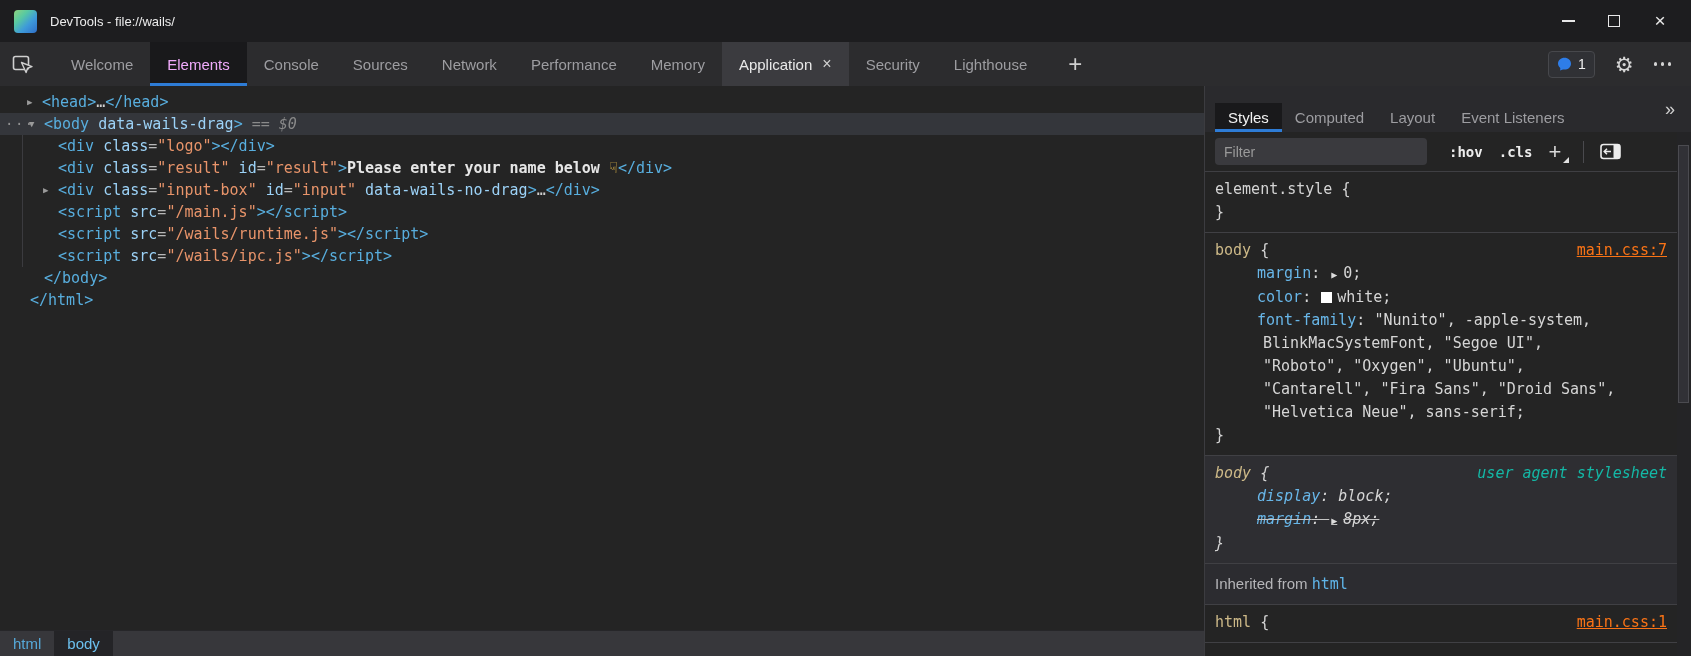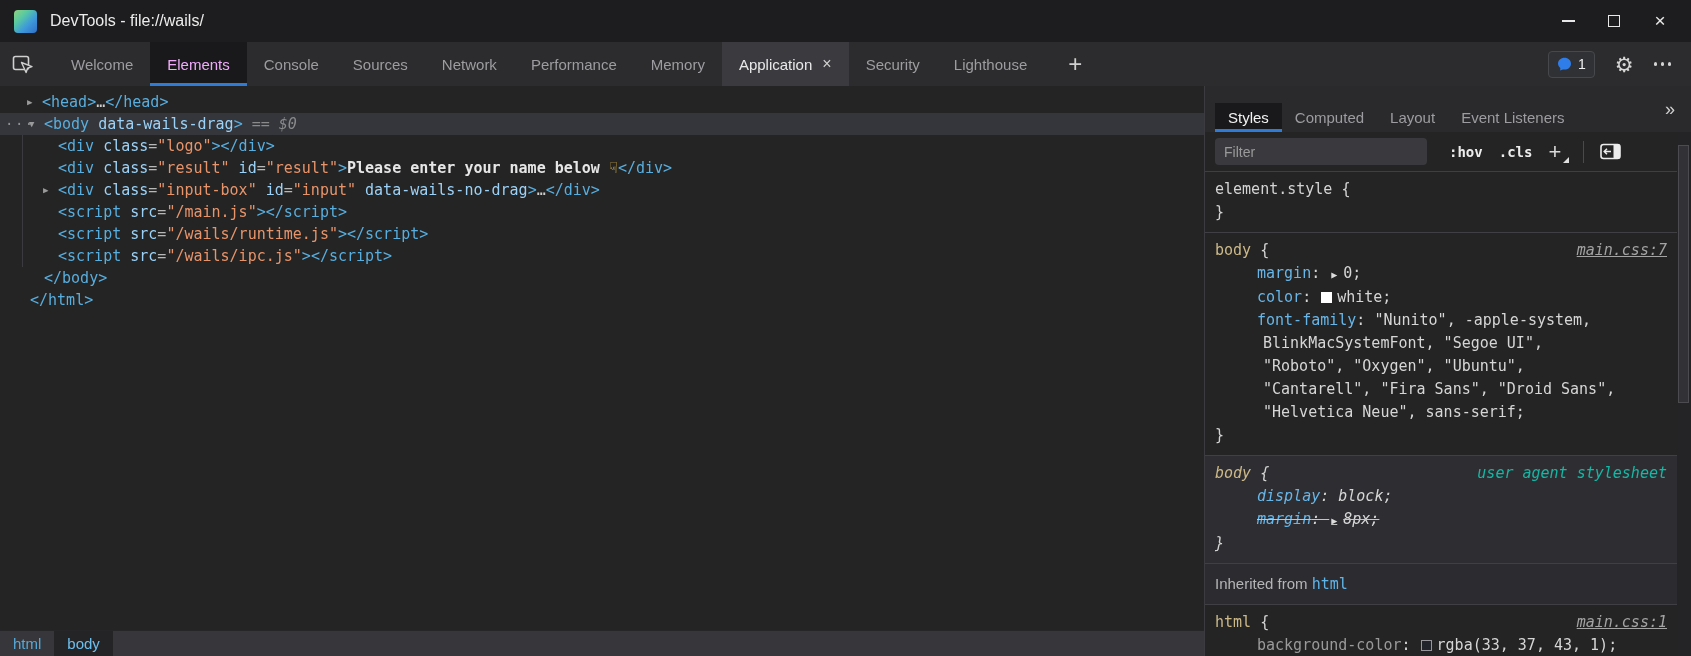--- a/index.html
+++ b/index.html
@@ -8,21 +8,21 @@
     width:1691px; height:656px; overflow:hidden; position:relative;
     background:#242424; font-family:"Liberation Sans", sans-serif; color:#d4d4d4;
     display:flex; flex-direction:column;
   }
   .mono{ font-family:"DejaVu Sans Mono","Liberation Mono",monospace; }
 
   
   .titlebar{ height:42px; background:#1d1d1f; display:flex; align-items:center; padding-left:14px; flex:0 0 auto;}
   .app-logo{ width:23px; height:23px; border-radius:4px; margin-right:13px;
     background:linear-gradient(135deg,#8fd47e 0%,#58c9a2 32%,#3e9bd9 62%,#2f6fc9 100%); }
-  .title{ font-size:16px; color:#ececec; }
+  .title{ font-size:13px; color:#ececec; }
   .win-controls{ margin-left:auto; display:flex; align-items:center; height:100%; }
   .win-btn{ width:46px; height:100%; display:flex; align-items:center; justify-content:center; color:#e8e8e8; font-size:19px; cursor:default;}
   .min-glyph{ width:13px; height:2px; background:#e8e8e8; }
   .max-glyph{ width:12px; height:12px; border:1.5px solid #e8e8e8; }
   .win-btn:last-child{ margin-right:8px; }
 
   
   .toolbar{ height:44px; background:#2c2c2e; display:flex; align-items:stretch; flex:0 0 auto; }
   .inspect-btn{ width:46px; display:flex; align-items:center; justify-content:center; }
   .tabs{ display:flex; align-items:stretch; margin-left:8px; }
@@ -73,21 +73,21 @@
   .plus2::after{ content:""; position:absolute; right:-8px; bottom:0; border:3.5px solid transparent; border-right-color:#e0e0e0; border-bottom-color:#e0e0e0; }
   .vdiv{ width:1px; height:22px; background:#4a4a4e; }
 
   .rules{ flex:1; overflow:hidden; font-family:"DejaVu Sans Mono","Liberation Mono",monospace; font-size:15px; line-height:23px; margin-right:14px; }
   .sec{ border-bottom:1px solid #404044; padding:6px 10px 8px 10px; }
   .sec.ua{ background:#2e2e32; font-style:italic; }
   .sel{ color:#cdb988; } .sel-plain{ color:#d4d4d4; }
   .brace{ color:#d4d4d4; }
   .sel-line{ display:flex; }
   .sel-left{ flex:1; }
-  .css-link{ color:#a3a3a3; text-decoration:underline;font-style:italic; }
+  .css-link{ color:#f97316; text-decoration:underline; }
   .ua-note{ color:#14b8a6; }
   .decl{ padding-left:48px; text-indent:-26px; }
   .decl.struck{ text-decoration:line-through; text-decoration-color:#c4c4c4; }
   .prop{ color:#68b6e8;padding-left:20px; } .prop.dim{ color:#9a9a9a; }
   .colon{ color:#d6d6d6; }
   .val{ color:#d6d6d6; white-space:pre-wrap; }
   .arrow{ color:#dcdcdc; font-size:10px; margin:0 6px 0 2px; }
   .swatch{ display:inline-block; width:11px; height:11px; margin:0 5px 0 1px; vertical-align:-1px; }
   .swatch.white{ background:#ffffff; }
   .swatch.darkc{ background:#21252b; border:1px solid #95959a; }
@@ -245,21 +245,20 @@
             <div class="decl"><span class="prop">display</span><span class="colon">: </span><span class="val">block;</span></div>
             <div class="decl struck"><span class="prop">margin</span><span class="colon">: </span><span class="arrow">▶</span><span class="val">8px;</span></div>
             <div class="brace">}</div>
           </div>
           <div class="inh-bar"><span>Inherited from </span><span class="mono-link">html</span></div>
           <div class="sec">
             <div class="sel-line">
               <span class="sel-left"><span class="sel">html</span><span class="brace"> {</span></span>
               <span class="css-link">main.css:1</span>
             </div>
-            <div class="decl"><span class="prop dim">background-color</span><span class="colon">: </span><span class="swatch darkc"></span><span class="val">rgba(33, 37, 43, 1);</span></div>
           </div>
         </div>
       <div class="side-scrollbar">
         <div class="thumb"></div>
       </div>
     </div>
 
   </div>
 </div>
 

